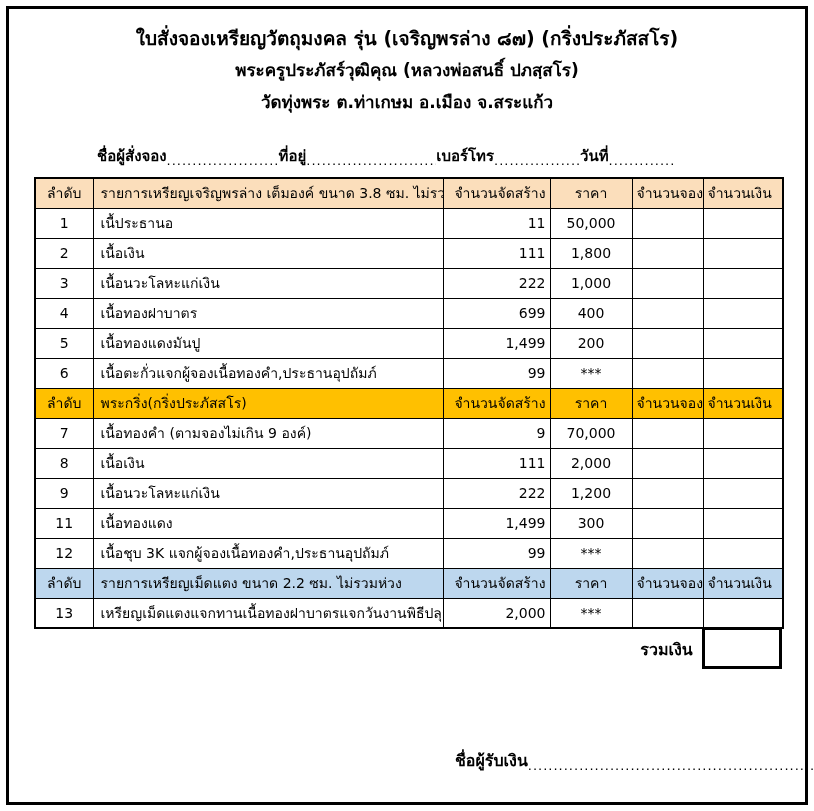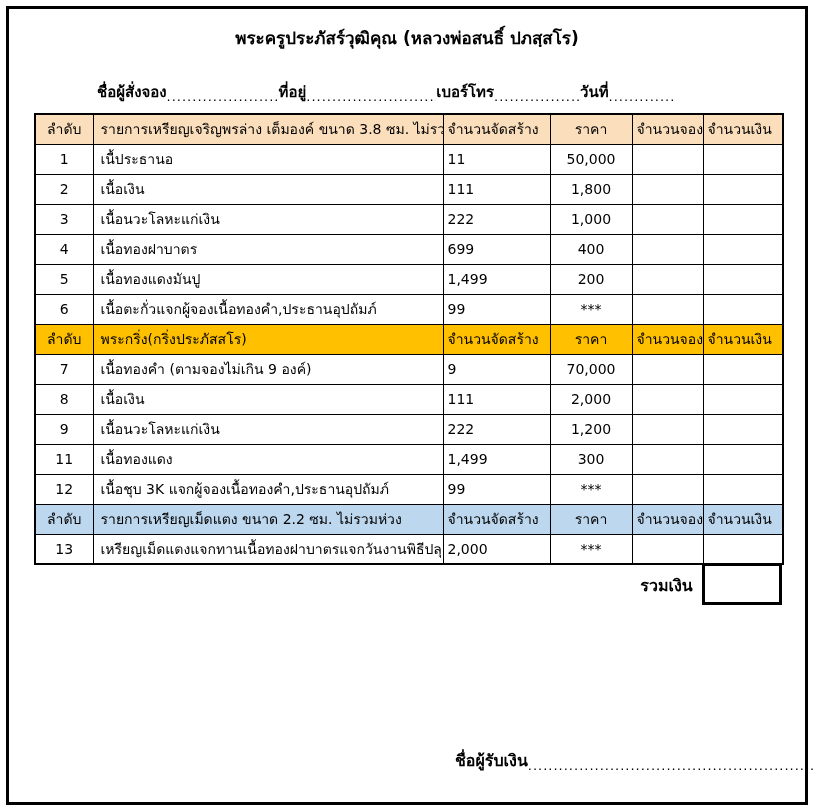--- a/index.html
+++ b/index.html
@@ -33,21 +33,21 @@
   .order-table{
     margin:9px 0 0 25px;width:748px;border-collapse:collapse;table-layout:fixed;
     border:2.5px solid #000;font-weight:normal;font-size:14px;
   }
   .order-table td{
     border:1.5px solid #000;height:30px;padding:0 4px;box-sizing:border-box;
     overflow:hidden;white-space:nowrap;
   }
   td.c-no{width:58px;text-align:center;}
   td.c-item{width:350px;text-align:left;padding-left:7px;}
-  td.c-made{width:107px;text-align:left;}
+  td.c-made{width:107px;text-align:right;}
   td.c-price{width:82px;text-align:center;}
   td.c-order{width:71px;}
   td.c-amount{width:80px;}
   
   .total-row{
     margin-left:25px;width:748px;display:grid;
     grid-template-columns:58px 350px 107px 82px 71px 80px;
     align-items:center;
   }
   .total-label{
@@ -66,21 +66,23 @@
     display:flex;align-items:flex-end;white-space:nowrap;
   }
   .signature .leader{width:290px;}
 </style>
 </head>
 <body>
 
 <div class="page">
 
   <div class="titles">
+    <div class="title-1">ใบสั่งจองเหรียญวัตถุมงคล  รุ่น  (เจริญพรล่าง ๘๗) (กริ่งประภัสสโร)</div>
     <div class="title-2">พระครูประภัสร์วุฒิคุณ  (หลวงพ่อสนธิ์  ปภสฺสโร)</div>
+    <div class="title-3">วัดทุ่งพระ  ต.ท่าเกษม  อ.เมือง  จ.สระแก้ว</div>
   </div>
 
   <div class="form-line">
     <span>ชื่อผู้สั่งจอง</span>
       <span class="leader l-name">....................................................................................................................................................................</span>
       <span>ที่อยู่</span>
       <span class="leader l-addr">....................................................................................................................................................................</span>
       <span>เบอร์โทร</span>
       <span class="leader l-phone">....................................................................................................................................................................</span>
       <span>วันที่</span>

